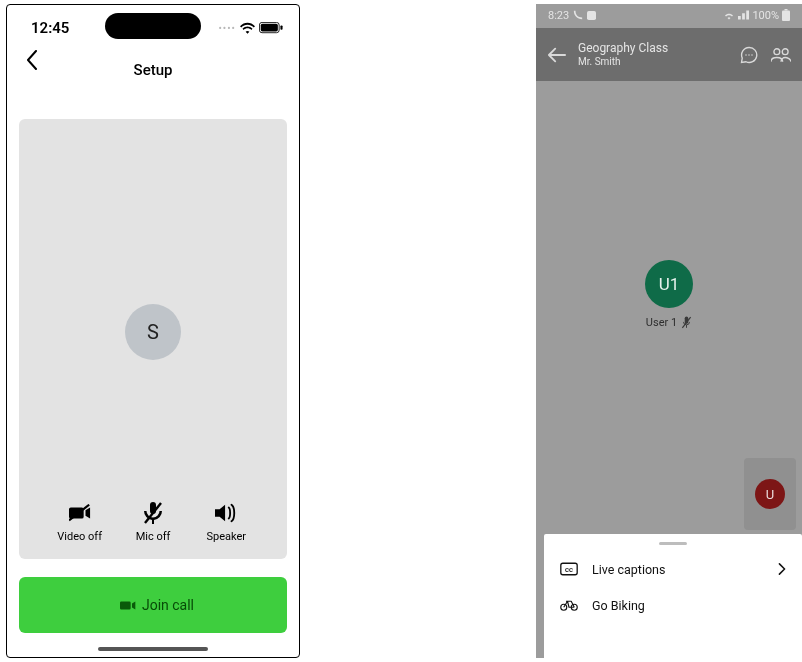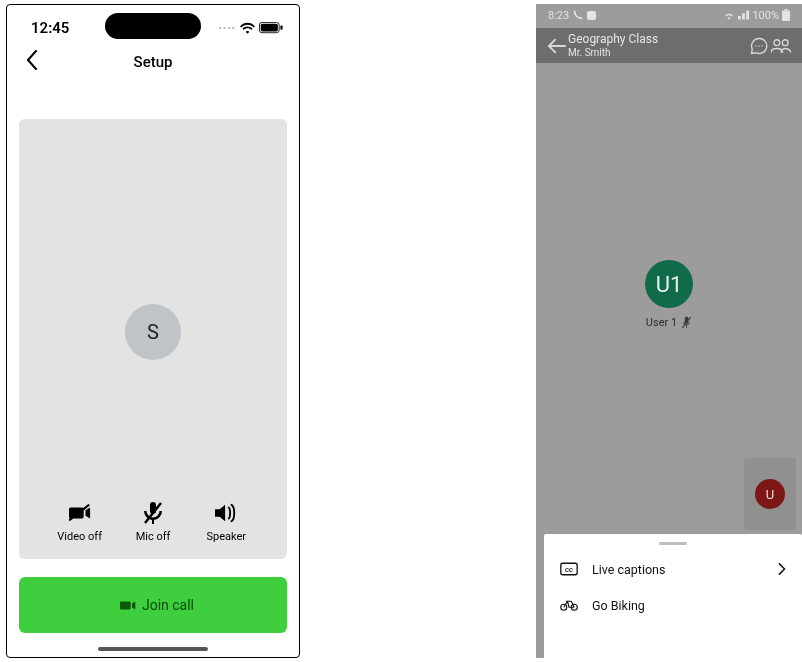--- a/index.html
+++ b/index.html
@@ -24,21 +24,21 @@
   }
   .ios-time { font-size: 15px; font-weight: 600; }
   .notch {
     position: absolute; left: 50%; transform: translateX(-50%);
     width: 96px; height: 26px; background:#000; border-radius: 16px;
     top: 0;
   }
   .ios-right { display: flex; align-items: center; gap: 4px; }
   .dots { font-size: 10px; letter-spacing: 1px; color:#b8b8b8; }
   .nav-header {
-    height: 34px; display:flex; align-items:center; justify-content:center;
+    height: 34px; display:flex; align-items:flex-end; justify-content:center;
     position: relative; margin-top: 2px;
   }
   .back-arrow {
     position:absolute; left:14px; top:4px; width:22px; height:22px;
     display:flex; align-items:center; justify-content:center;
   }
   .nav-title { font-size: 15px; font-weight: 500; }
 
   .preview-box {
     margin: 40px 12px 0 12px;
@@ -84,36 +84,36 @@
     position:absolute; inset:0;
     background: #9c9c9c;
   }
   .android-status {
     height:22px; display:flex; align-items:center; justify-content:space-between;
     padding:0 12px; color:#e4e4e4; font-size:11px;
   }
   .android-status .rgroup { display:flex; align-items:center; gap:3px; }
   .call-header {
     margin-top:2px;
-    height:35px; background:#6d6d6d;
-    display:flex; align-items:center; padding:0 10px; 
+    height:53px; background:#6d6d6d;
+    display:flex; align-items:center; padding:0 10px; gap:10px;
     color:#e5e5e5;
   }
   .call-titles { flex:1; line-height:1.15; }
   .call-title { font-size:12px; }
   .call-sub { font-size:10px; }
   .call-header .hicn { width:22px; height:22px; display:flex; align-items:center; justify-content:center; opacity:.9;}
   .participant {
     position:absolute; top: 256px; left:50%; transform:translateX(-50%);
     display:flex; flex-direction:column; align-items:center; gap:8px;
   }
   .avatar-green {
     width:48px; height:48px; border-radius:50%; background:#0f6b48;
     display:flex; align-items:center; justify-content:center;
-    color:#e6f1ec; font-size:22px;
+    color:#e6f1ec; font-size:17px;
   }
   .participant .pname { font-size:11px; color:#2e2e2e; display:flex; align-items:flex-start; gap:4px;}
   .pip {
     position:absolute; right:6px; bottom: 128px;
     width:52px; height:72px; background:#909090; border-radius:4px;
     display:flex; align-items:center; justify-content:center;
   }
   .pip .av2 {
     width:30px; height:30px; border-radius:50%; background:#7d1616;
     display:flex; align-items:center; justify-content:center; color:#e9dada; font-size:13px;

